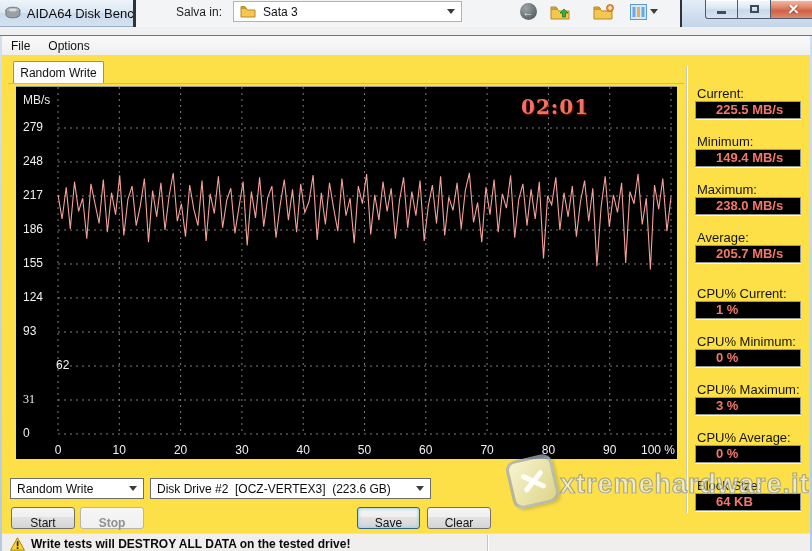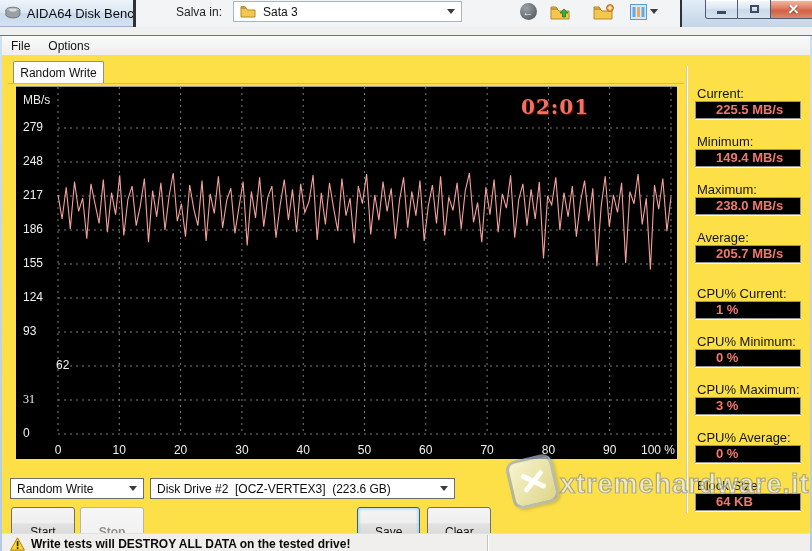--- a/index.html
+++ b/index.html
@@ -81,24 +81,24 @@
   .stat-label{position:absolute;left:7px;top:0;font-size:13px;color:#151515;white-space:nowrap;}
   .stat-value{position:absolute;left:5px;top:15px;width:106px;height:18px;background:#000;
     border:1px solid #8f969e;box-shadow:0 1px 0 rgba(255,255,255,.8);
     color:#f0796b;font-weight:bold;font-size:13px;line-height:16px;padding-left:20px;white-space:nowrap;}
 
   
   .combo{position:absolute;height:21px;background:#fff;border:1px solid #6e6e6e;
     display:flex;align-items:center;padding:0 6px;font-size:12px;color:#0d0d0d;cursor:default;}
   .combo .txt{flex:1;white-space:pre;overflow:hidden;}
   .combo.test{left:10px;top:442px;width:134px;}
-  .combo.drive{left:150px;top:442px;width:305px;}
+  .combo.drive{left:150px;top:442px;width:281px;}
   .btn{position:absolute;top:471px;height:22px;font-family:"Liberation Sans",sans-serif;
     font-size:12px;color:#111;border:1px solid #707070;border-radius:3px;
-    background:linear-gradient(#f4f4f4,#efefef 45%,#e2e2e2 46%,#d5d5d5);cursor:default;padding:17px;}
+    background:linear-gradient(#f4f4f4,#efefef 45%,#e2e2e2 46%,#d5d5d5);cursor:default;padding:8px;}
   .btn.start{left:11px;width:64px;}
   .btn.stop{left:80px;width:64px;color:#8f8f8f;border-color:#b5b5b5;
     background:linear-gradient(#f6f6f6,#f0f0f0);font-weight:bold;}
   .btn.save{left:357px;width:63px;border-color:#2c628b;
     box-shadow:inset 0 0 3px 1px #a0d4ef;}
   .btn.clear{left:427px;width:64px;}
 
   
   .statusbar{position:absolute;left:2px;top:497px;width:808px;height:20px;background:#f1efed;
     border-top:1px solid #e2e0de;display:flex;align-items:center;}

